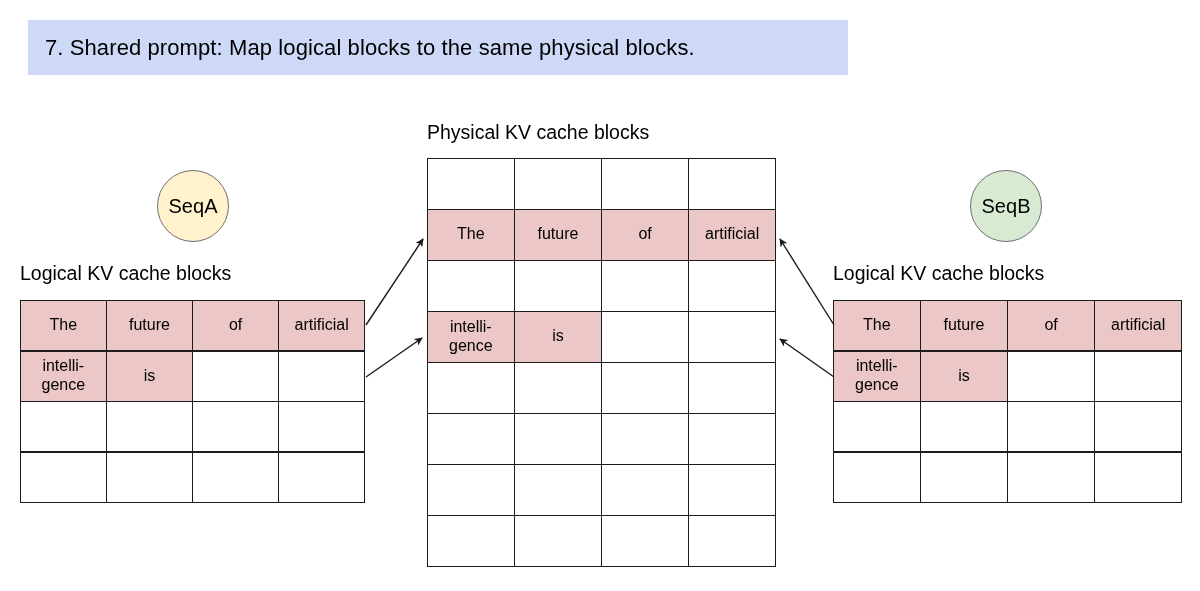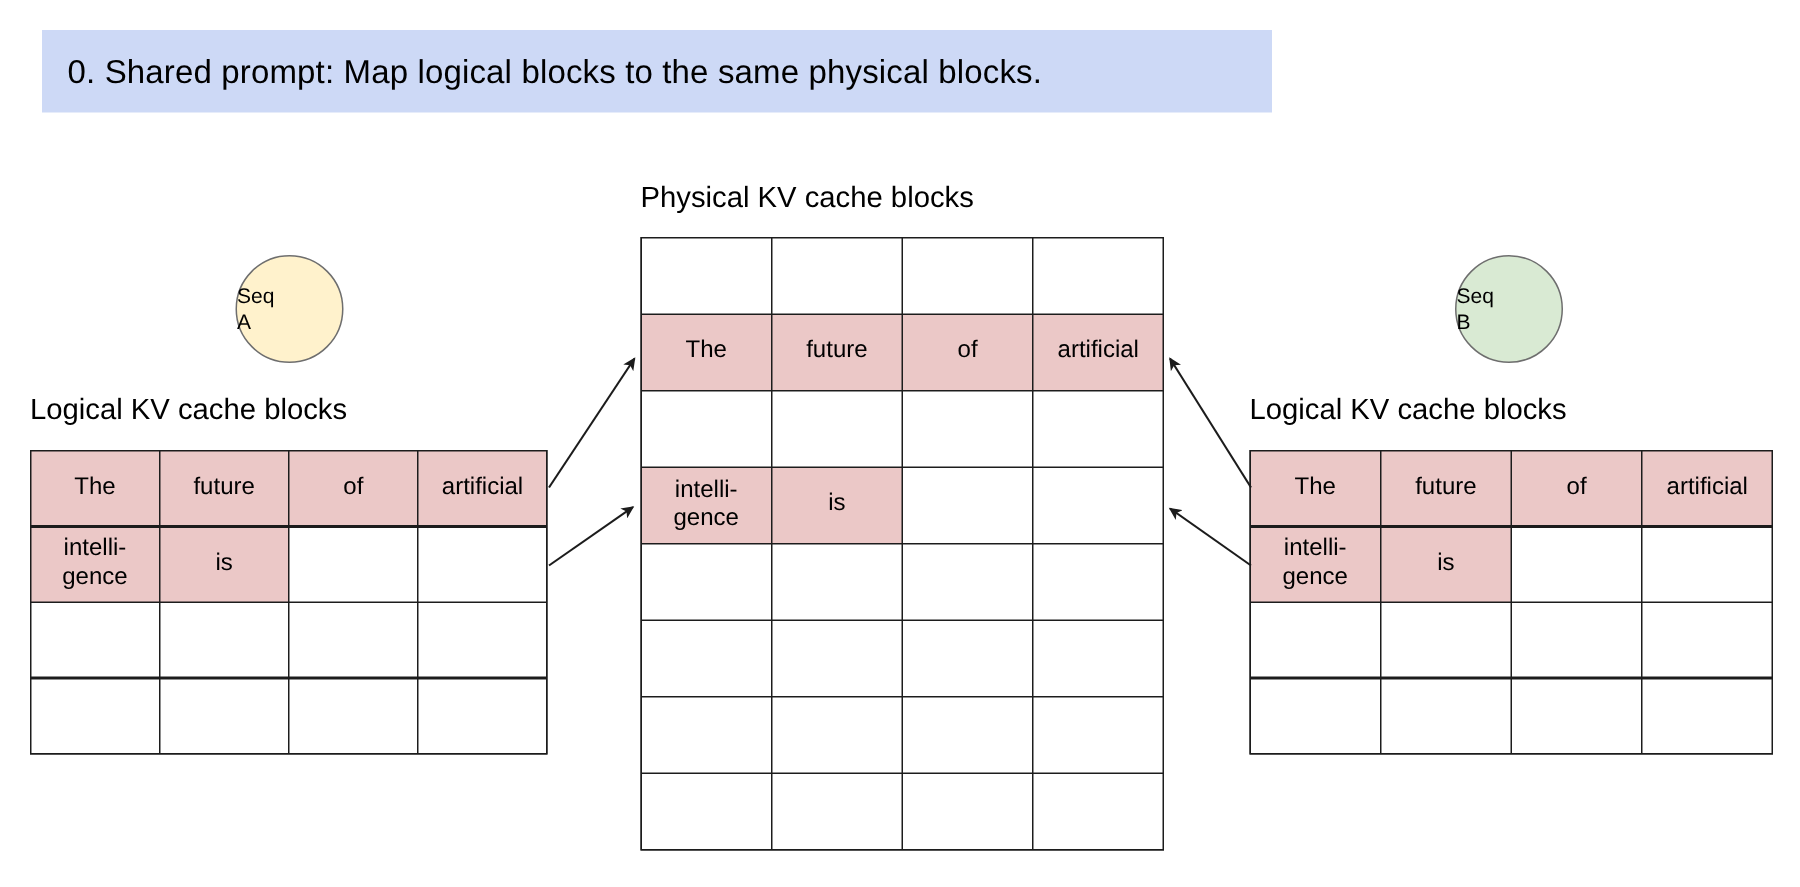--- a/index.html
+++ b/index.html
@@ -63,41 +63,42 @@
   .kvtable .cell.filled{background:var(--filled-cell);}
   .table-left{left:20px; top:300px; width:345px; grid-auto-rows:49px;}
   .table-right{left:833px; top:300px; width:349px; grid-auto-rows:49px;}
   .table-physical{left:427px; top:158px; width:349px; grid-auto-rows:49.5px;}
   .seq-badge{
     position:absolute;
     width:72px; height:72px;
     border-radius:50%;
     border:1.5px solid #6e6e6e;
     display:flex;
-    flex-direction:column;
+    flex-direction:row;
+    align-items:center;
     justify-content:center;
-    font-size:14px;
+    font-size:20px;
     line-height:1.2;
   }
   .seq-a{left:157px; top:170px; background:var(--seq-a-bg);}
   .seq-b{left:970px; top:170px; background:var(--seq-b-bg);}
   .arrows{
     position:absolute;
     left:0; top:0;
     width:1200px; height:591px;
     pointer-events:none;
   }
 </style>
 </head>
 <body>
 
 <div class="canvas">
 
   <div class="banner">
-    <span>0. Shared prompt: Map logical blocks to the same physical blocks.</span>
+    <span>7. Shared prompt: Map logical blocks to the same physical blocks.</span>
   </div>
 
   <div class="seq-badge seq-a">
     <span>Seq</span>
     <span>A</span>
   </div>
 
   <div class="seq-badge seq-b">
     <span>Seq</span>
     <span>B</span>

